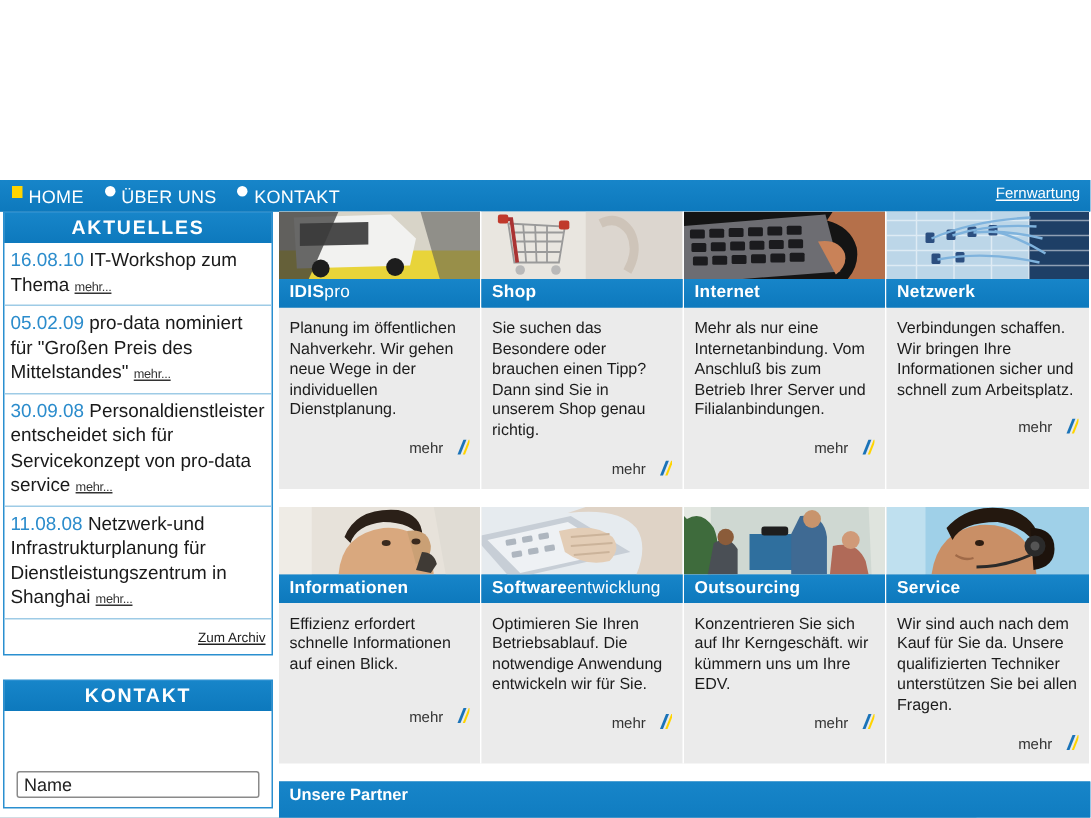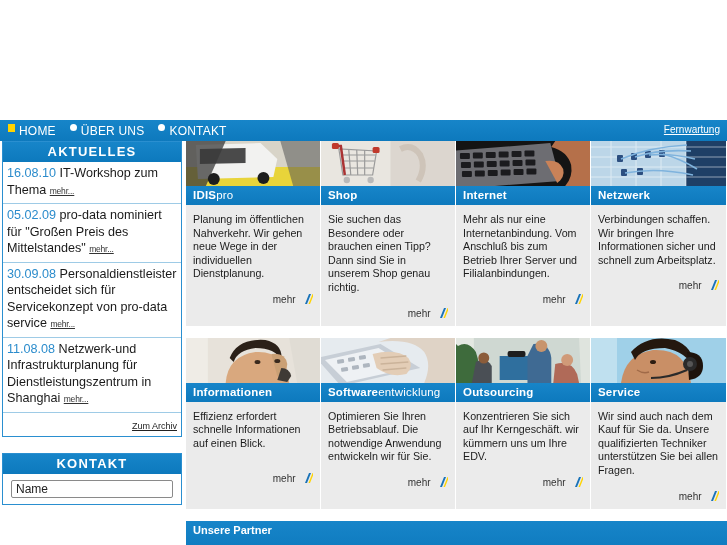--- a/index.html
+++ b/index.html
@@ -68,21 +68,21 @@
   .cbspacer { height:16px; }
   .cbfield {
     margin:6px 8px 0 8px;
     border:1px solid #8a8a8a;
     background:#fff;
     height:18px; border-radius:2px;
     display:flex; align-items:center;
     padding-left:4px;
     font-size:12px; color:#222;
   }
-  .cbbody { padding:0 0 6px 0; }
+  .cbbody { padding:16px 0 6px 0;margin-top:18px; }
 
   
   .tilerow { display:flex; }
   .tile { width:135px; flex:0 0 135px; position:relative; background:#ebebeb; border-right:1px solid #ffffff; }
   .tile:last-child { border-right:none; }
   .tilephoto { height:45px; width:100%; overflow:hidden; position:relative; }
   .tilephoto svg { display:block; width:100%; height:100%; }
   .tiletitle {
     background:#0f7dc2;
     background-image: linear-gradient(180deg,#1785c9 0%, #0d79bd 100%);

